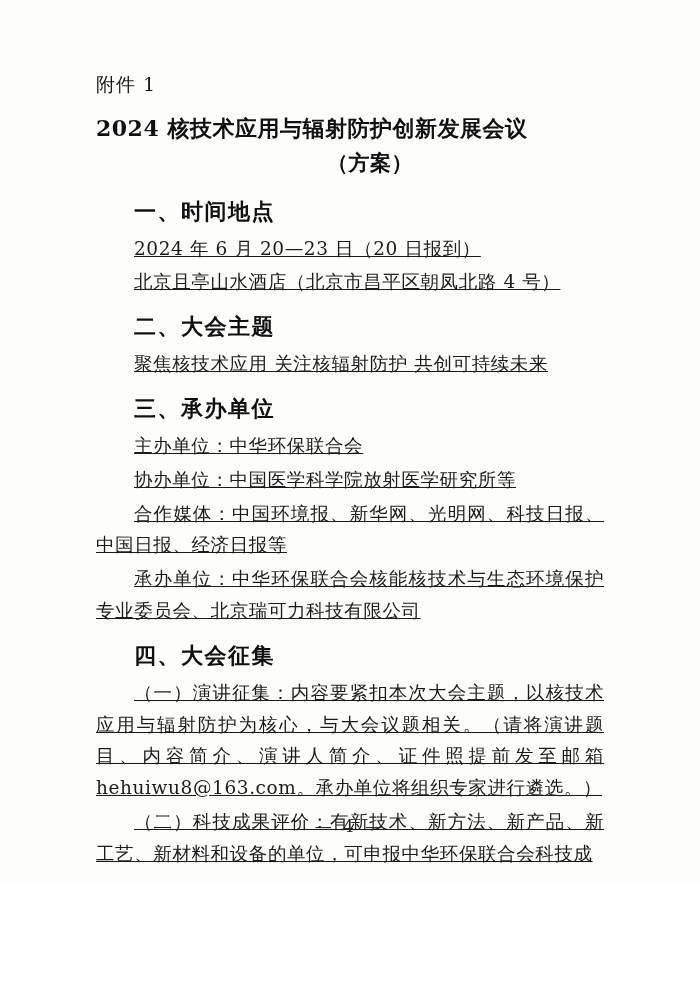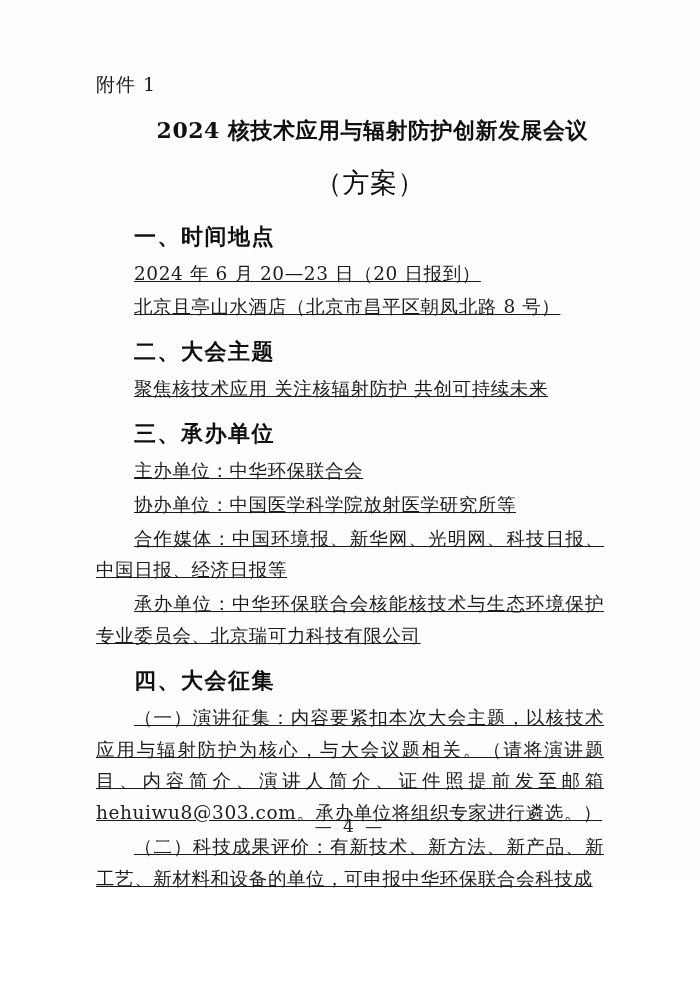--- a/index.html
+++ b/index.html
@@ -23,32 +23,32 @@
     padding: 72px 96px 33px 96px;
   }
   .attachment-label {
     font-size: 19px;
     letter-spacing: 1px;
     margin: 0 0 14px 0;
     color: #1a1a1a;
     font-weight: 500;
   }
   .doc-title {
-    text-align: right;
+    text-align: left;
     font-size: 22px;
     font-weight: 700;
     letter-spacing: 0.5px;
     line-height: 1.5;
-    margin: 16px;
+    margin: 0;
     color: #101010;
   }
   .doc-subtitle {
     text-align: center;
-    font-size: 27px;
-    font-weight: 400;
+    font-size: 21px;
+    font-weight: 700;
     letter-spacing: 0.5px;
     line-height: 1.5;
     margin: 2px 0 18px 0;
     padding-left: 40px;
     color: #101010;
   }
   .section-heading {
     font-size: 22px;
     font-weight: 700;
     letter-spacing: 1.5px;
@@ -89,37 +89,37 @@
 <div class="page">
 
   <div class="attachment-label">附件 1</div>
 
   <div class="doc-title">2024 核技术应用与辐射防护创新发展会议</div>
   <div class="doc-subtitle">（方案）</div>
 
   <div class="block">
     <div class="section-heading">一、时间地点</div>
     <div class="para indent">2024 年 6 月 20—23 日（20 日报到）</div>
-    <div class="para indent">北京且亭山水酒店（北京市昌平区朝凤北路 8 号）</div>
+    <div class="para indent">北京且亭山水酒店（北京市昌平区朝凤北路 4 号）</div>
   </div>
 
   <div class="block">
     <div class="section-heading">二、大会主题</div>
     <div class="para indent">聚焦核技术应用 关注核辐射防护 共创可持续未来</div>
   </div>
 
   <div class="block">
     <div class="section-heading">三、承办单位</div>
     <div class="para indent">主办单位：中华环保联合会</div>
     <div class="para indent">协办单位：中国医学科学院放射医学研究所等</div>
     <div class="para indent">合作媒体：中国环境报、新华网、光明网、科技日报、中国日报、经济日报等</div>
     <div class="para indent">承办单位：中华环保联合会核能核技术与生态环境保护专业委员会、北京瑞可力科技有限公司</div>
   </div>
 
   <div class="block">
     <div class="section-heading">四、大会征集</div>
-    <div class="para indent">（一）演讲征集：内容要紧扣本次大会主题，以核技术应用与辐射防护为核心，与大会议题相关。（请将演讲题目、内容简介、演讲人简介、证件照提前发至邮箱 hehuiwu8@303.com。承办单位将组织专家进行遴选。）</div>
+    <div class="para indent">（一）演讲征集：内容要紧扣本次大会主题，以核技术应用与辐射防护为核心，与大会议题相关。（请将演讲题目、内容简介、演讲人简介、证件照提前发至邮箱 hehuiwu8@163.com。承办单位将组织专家进行遴选。）</div>
     <div class="para indent">（二）科技成果评价：有新技术、新方法、新产品、新工艺、新材料和设备的单位，可申报中华环保联合会科技成</div>
   </div>
 
   <div class="page-number">— 4 —</div>
 
 </div>
 
 </body></html>

